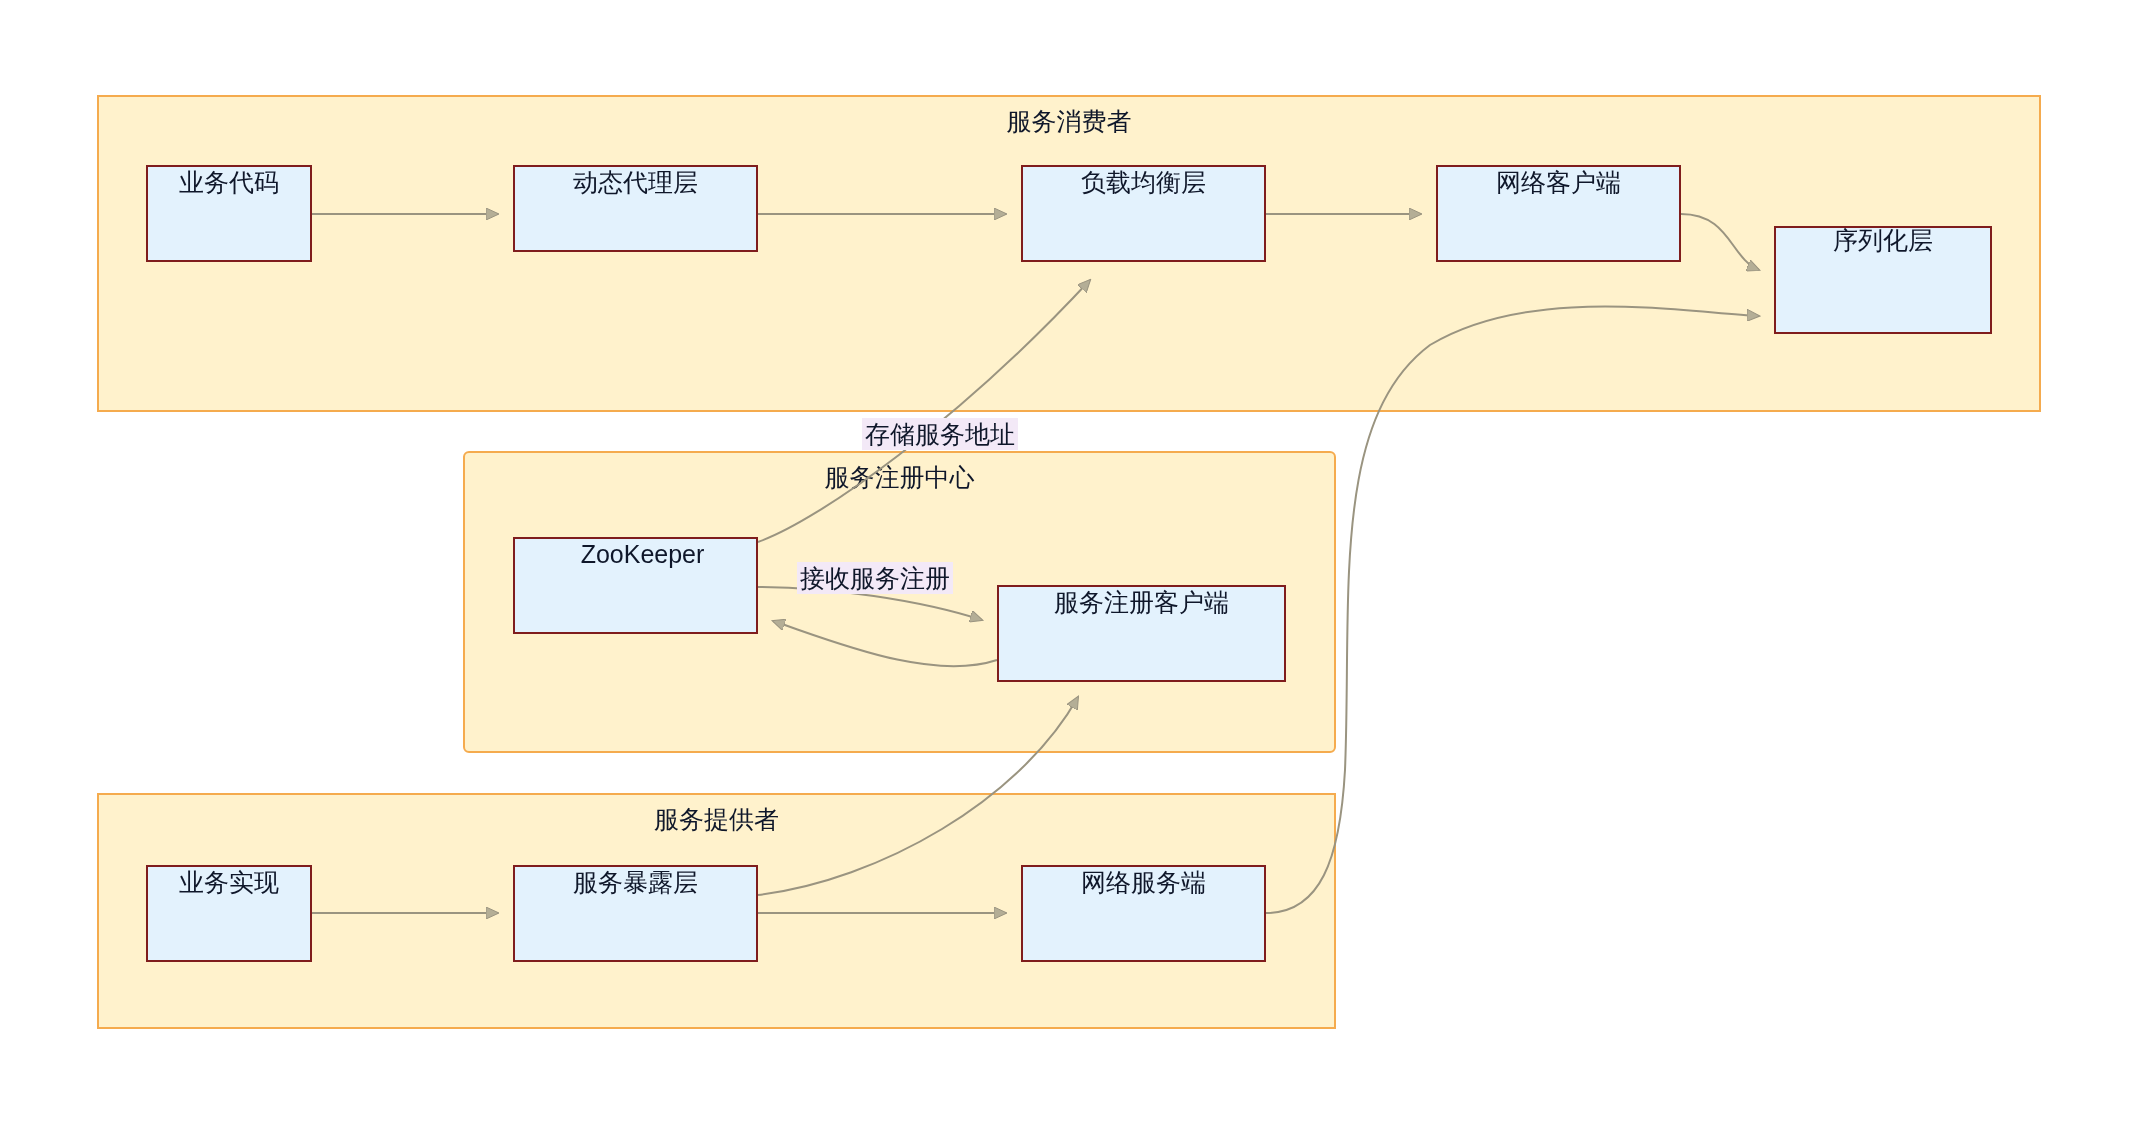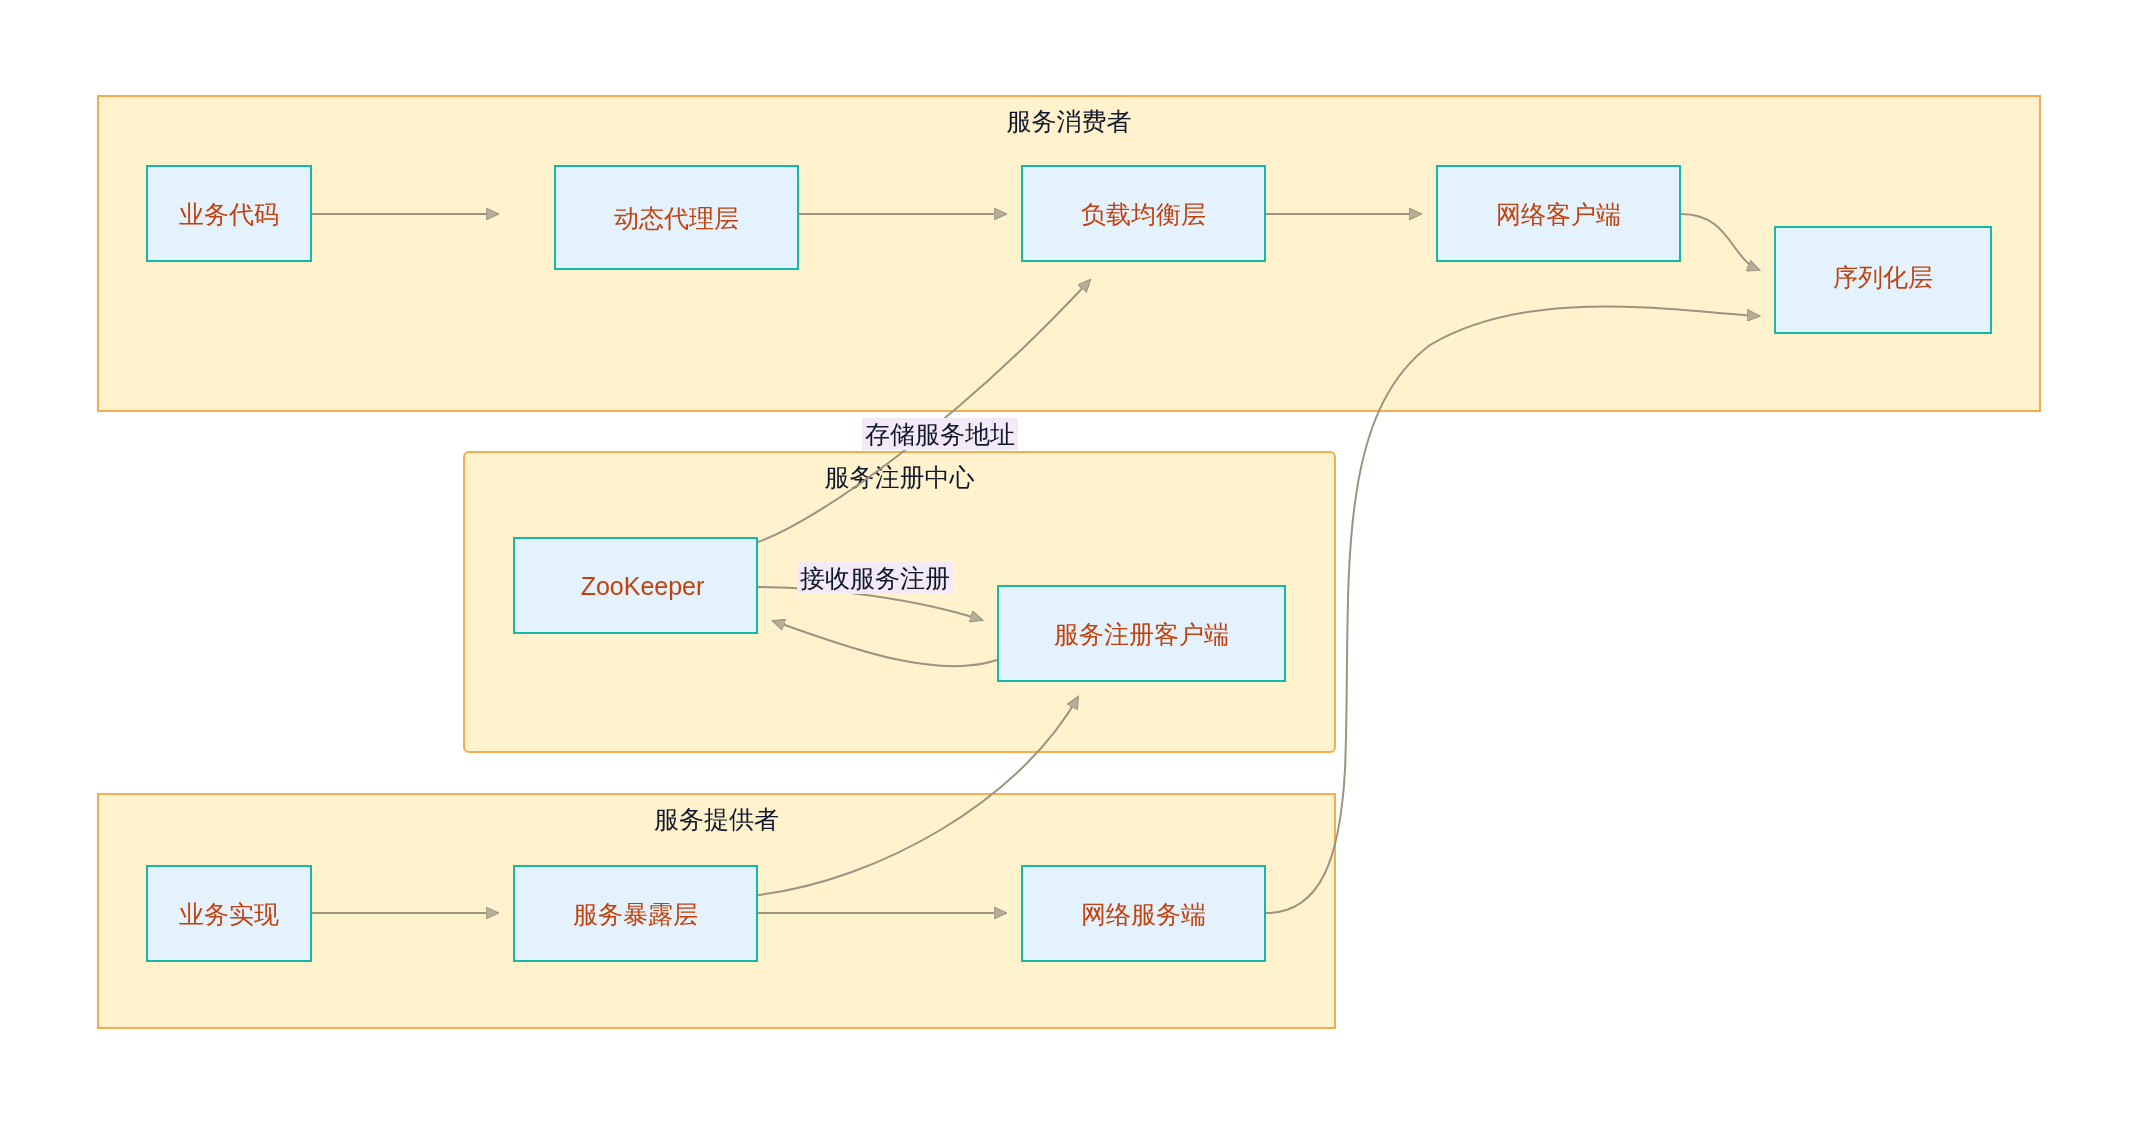--- a/index.html
+++ b/index.html
@@ -38,26 +38,26 @@
     width: 100%;
     text-align: center;
     color: #0f172a;
     font-size: 25px;
     line-height: 30px;
     white-space: nowrap;
   }
   .node {
     position: absolute;
     background: #e3f2fd;
-    border: 2px solid #14b8a6;
+    border: 2px solid #7f1d1d;
     box-sizing: border-box;
     display: flex;
-    align-items: center;
+    align-items: flex-start;
     justify-content: center;
-    color: #c2410c;
+    color: #0f172a;
     font-size: 25px;
     line-height: 30px;
     white-space: nowrap;
   }
   .edge-label {
     position: absolute;
     background: #f3e9f7;
     color: #0f172a;
     font-size: 25px;
     line-height: 30px;
@@ -101,21 +101,21 @@
       <path d="M758,913 L1006,913" marker-end="url(#arrow)"></path>
       <path d="M758,895 C880,880 1020,800 1078,697" marker-end="url(#arrow)"></path>
       <path d="M1266,913 C1320,913 1340,860 1345,770 C1352,600 1330,420 1430,345 C1530,285 1680,312 1759,316" marker-end="url(#arrow)"></path>
     </g>
   </svg>
 
   <div class="node" style="left:146px; top:165px; width:166px; height:97px;">
     <span>业务代码</span>
   </div>
 
-  <div class="node" style="left:513px; top:165px; width:245px; height:105px;margin-left:41px;">
+  <div class="node" style="left:513px; top:165px; width:245px; height:87px;">
     <span>动态代理层</span>
   </div>
 
   <div class="node" style="left:1021px; top:165px; width:245px; height:97px;">
     <span>负载均衡层</span>
   </div>
 
   <div class="node" style="left:1436px; top:165px; width:245px; height:97px;">
     <span>网络客户端</span>
   </div>

